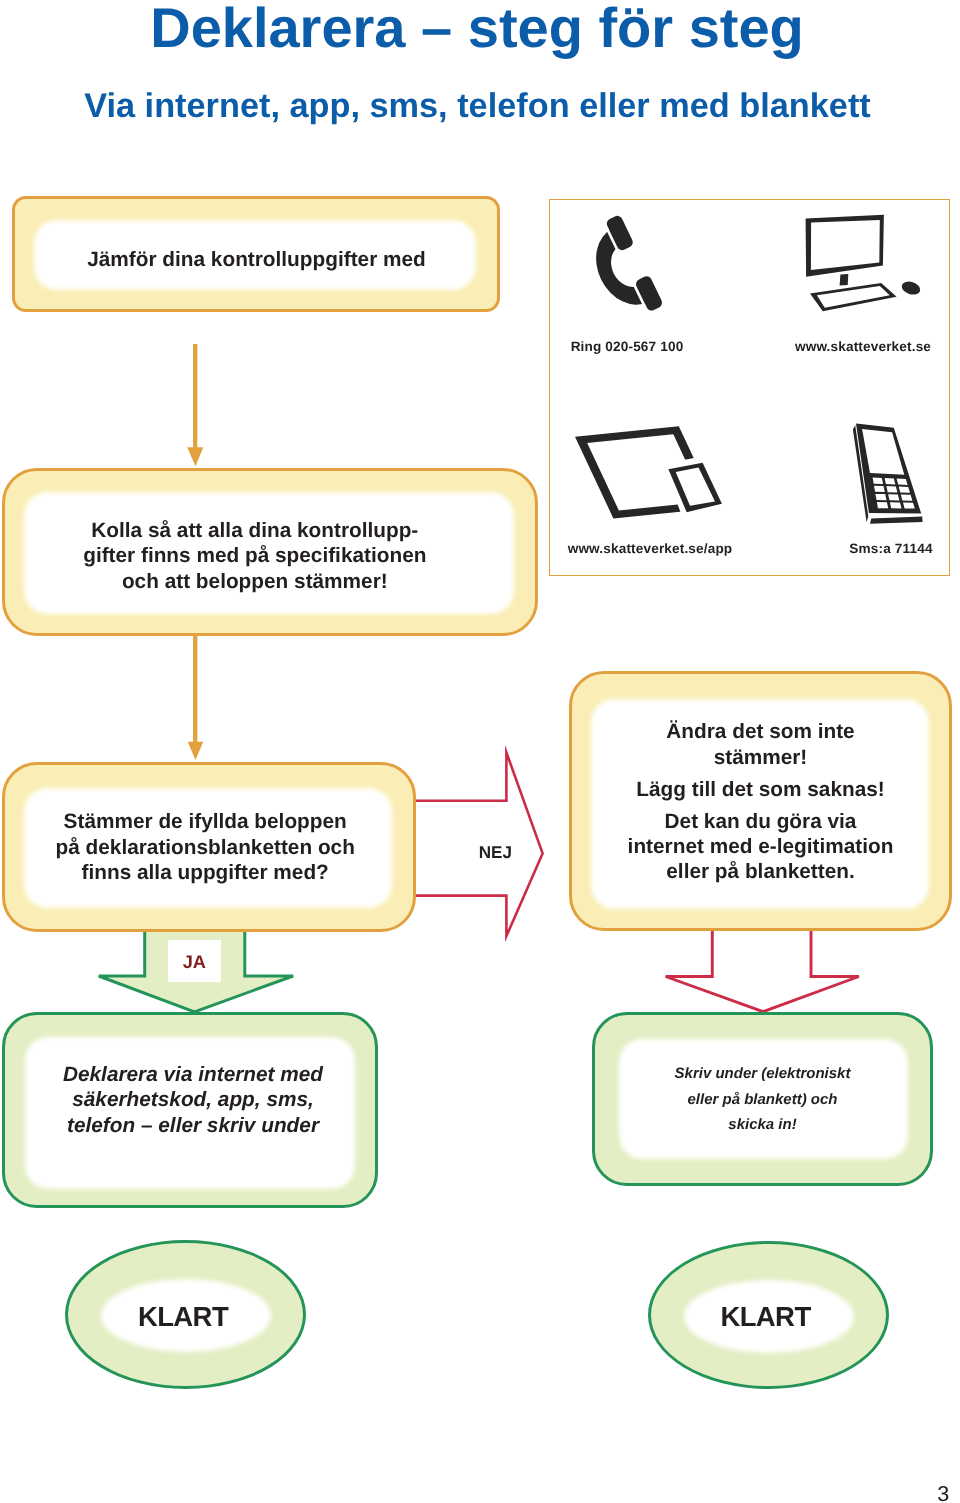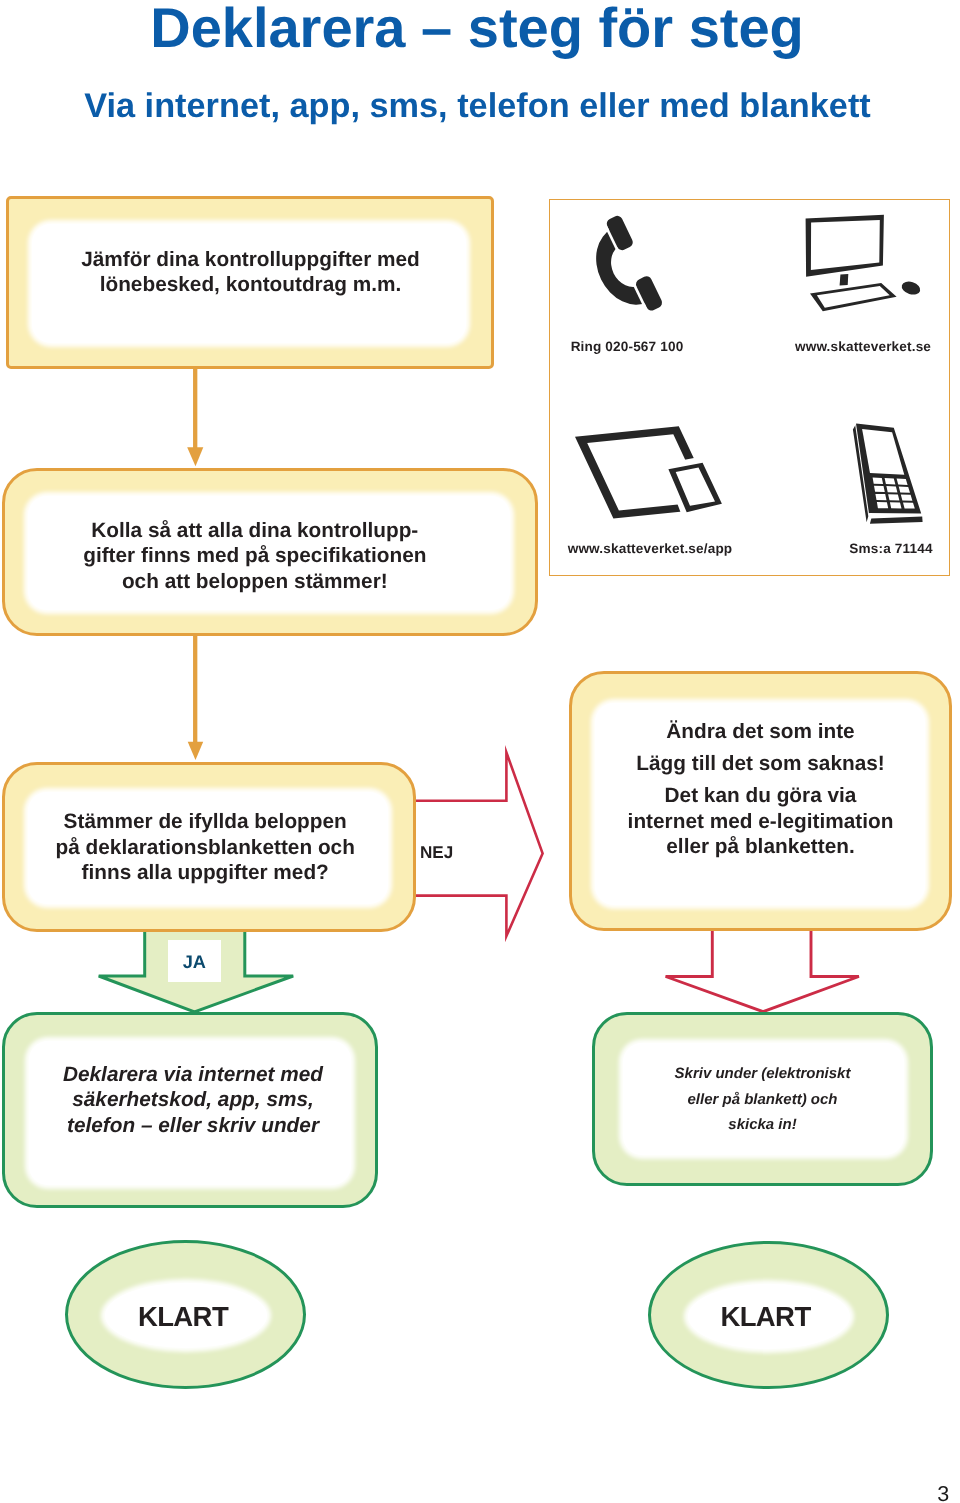--- a/index.html
+++ b/index.html
@@ -67,25 +67,24 @@
     <path d="M144.7 929 L144.7 976 L98.7 976 L194.5 1011.8 L293.2 976 L244.8 976 L244.8 929 Z" fill="#E4EEC4" stroke="none"></path>
     <path d="M144.7 929 L144.7 976 L98.7 976 L194.5 1011.8 L293.2 976 L244.8 976 L244.8 929" fill="none" stroke="#249459" stroke-width="3" stroke-linejoin="miter"></path>
   </g>
 
   <g>
     <path d="M712.3 929 L712.3 976.5 L665.6 976.5 L763.1 1011.7 L858.9 976.5 L811 976.5 L811 929 Z" fill="#ffffff" stroke="none"></path>
     <path d="M712.3 929 L712.3 976.5 L665.6 976.5 L763.1 1011.7 L858.9 976.5 L811 976.5 L811 929" fill="none" stroke="#CC2C46" stroke-width="2.9" stroke-linejoin="miter"></path>
   </g>
 </svg>
 
-<div class="dbox ybox" style="left:6px;top:196px;width:488px;height:173px;border-radius:5px;">
+<div class="dbox ybox" style="left:12px;top:196px;width:488px;height:116px;border-radius:14px;">
   <div class="inner" style="left:23px;top:25px;right:25px;bottom:23px;border-radius:19px;"></div>
   <div class="txt" style="top:47.7px;transform:translateX(0.5px);font-size:20.8px;line-height:25.4px;">
     <div>Jämför dina kontrolluppgifter med</div>
-    <div>lönebesked, kontoutdrag m.m.</div>
   </div>
 </div>
 
 <div class="dbox ybox" style="left:1.5px;top:468px;width:536px;height:168px;border-radius:35px;">
   <div class="inner" style="left:23px;top:25px;right:25px;bottom:23px;border-radius:19px;"></div>
   <div class="txt" style="top:46.7px;transform:translateX(-14.7px);font-size:20.8px;line-height:25.4px;">
     <div>Kolla så att alla dina kontrollupp-</div>
     <div>gifter finns med på specifikationen</div>
     <div>och att beloppen stämmer!</div>
   </div>
@@ -93,29 +92,30 @@
 
 <div class="dbox ybox" style="left:1.5px;top:762px;width:414px;height:170px;border-radius:35px;">
   <div class="inner" style="left:23px;top:27px;right:25px;bottom:25px;border-radius:19px;"></div>
   <div class="txt" style="top:44.1px;transform:translateX(-3.3px);font-size:20.8px;line-height:25.4px;">
     <div>Stämmer de ifyllda beloppen</div>
     <div>på deklarationsblanketten och</div>
     <div>finns alla uppgifter med?</div>
   </div>
 </div>
 
-<div class="abs" style="left:420px;top:843px;width:92px;text-align:left;font-size:17.1px;font-weight:700;color:#231F20;">NEJ</div>
+<div class="abs" style="left:420px;top:843px;width:92px;text-align:right;font-size:17.1px;font-weight:700;color:#231F20;">NEJ</div>
 
 <div class="abs" style="left:167.7px;top:940.2px;width:53.2px;height:42.3px;background:#fff;"></div>
-<div class="abs" style="left:167.7px;top:952px;width:53.2px;text-align:center;font-size:18.2px;font-weight:700;color:#0c4a6e;">JA</div>
+<div class="abs" style="left:167.7px;top:952px;width:53.2px;text-align:center;font-size:18.2px;font-weight:700;color:#7f1d1d;">JA</div>
 
 <div class="dbox ybox" style="left:569px;top:671px;width:383px;height:260px;border-radius:35px;">
   <div class="inner" style="left:23px;top:29px;right:24px;bottom:23px;border-radius:19px;"></div>
   <div class="txt" style="top:45.3px;font-size:20.8px;line-height:25.4px;">
     <div>Ändra det som inte</div>
+    <div>stämmer!</div>
     <div style="margin-top:6.5px;">Lägg till det som saknas!</div>
     <div style="margin-top:6.5px;">Det kan du göra via</div>
     <div>internet med e-legitimation</div>
     <div>eller på blanketten.</div>
   </div>
 </div>
 
 <div class="dbox gbox" style="left:1.5px;top:1012px;width:376px;height:196px;border-radius:35px;">
   <div class="inner" style="left:24px;top:26px;right:24px;bottom:20px;border-radius:19px;"></div>
   <div class="txt" style="top:46.7px;transform:translateX(3.5px);font-size:20.8px;line-height:25.4px;">

